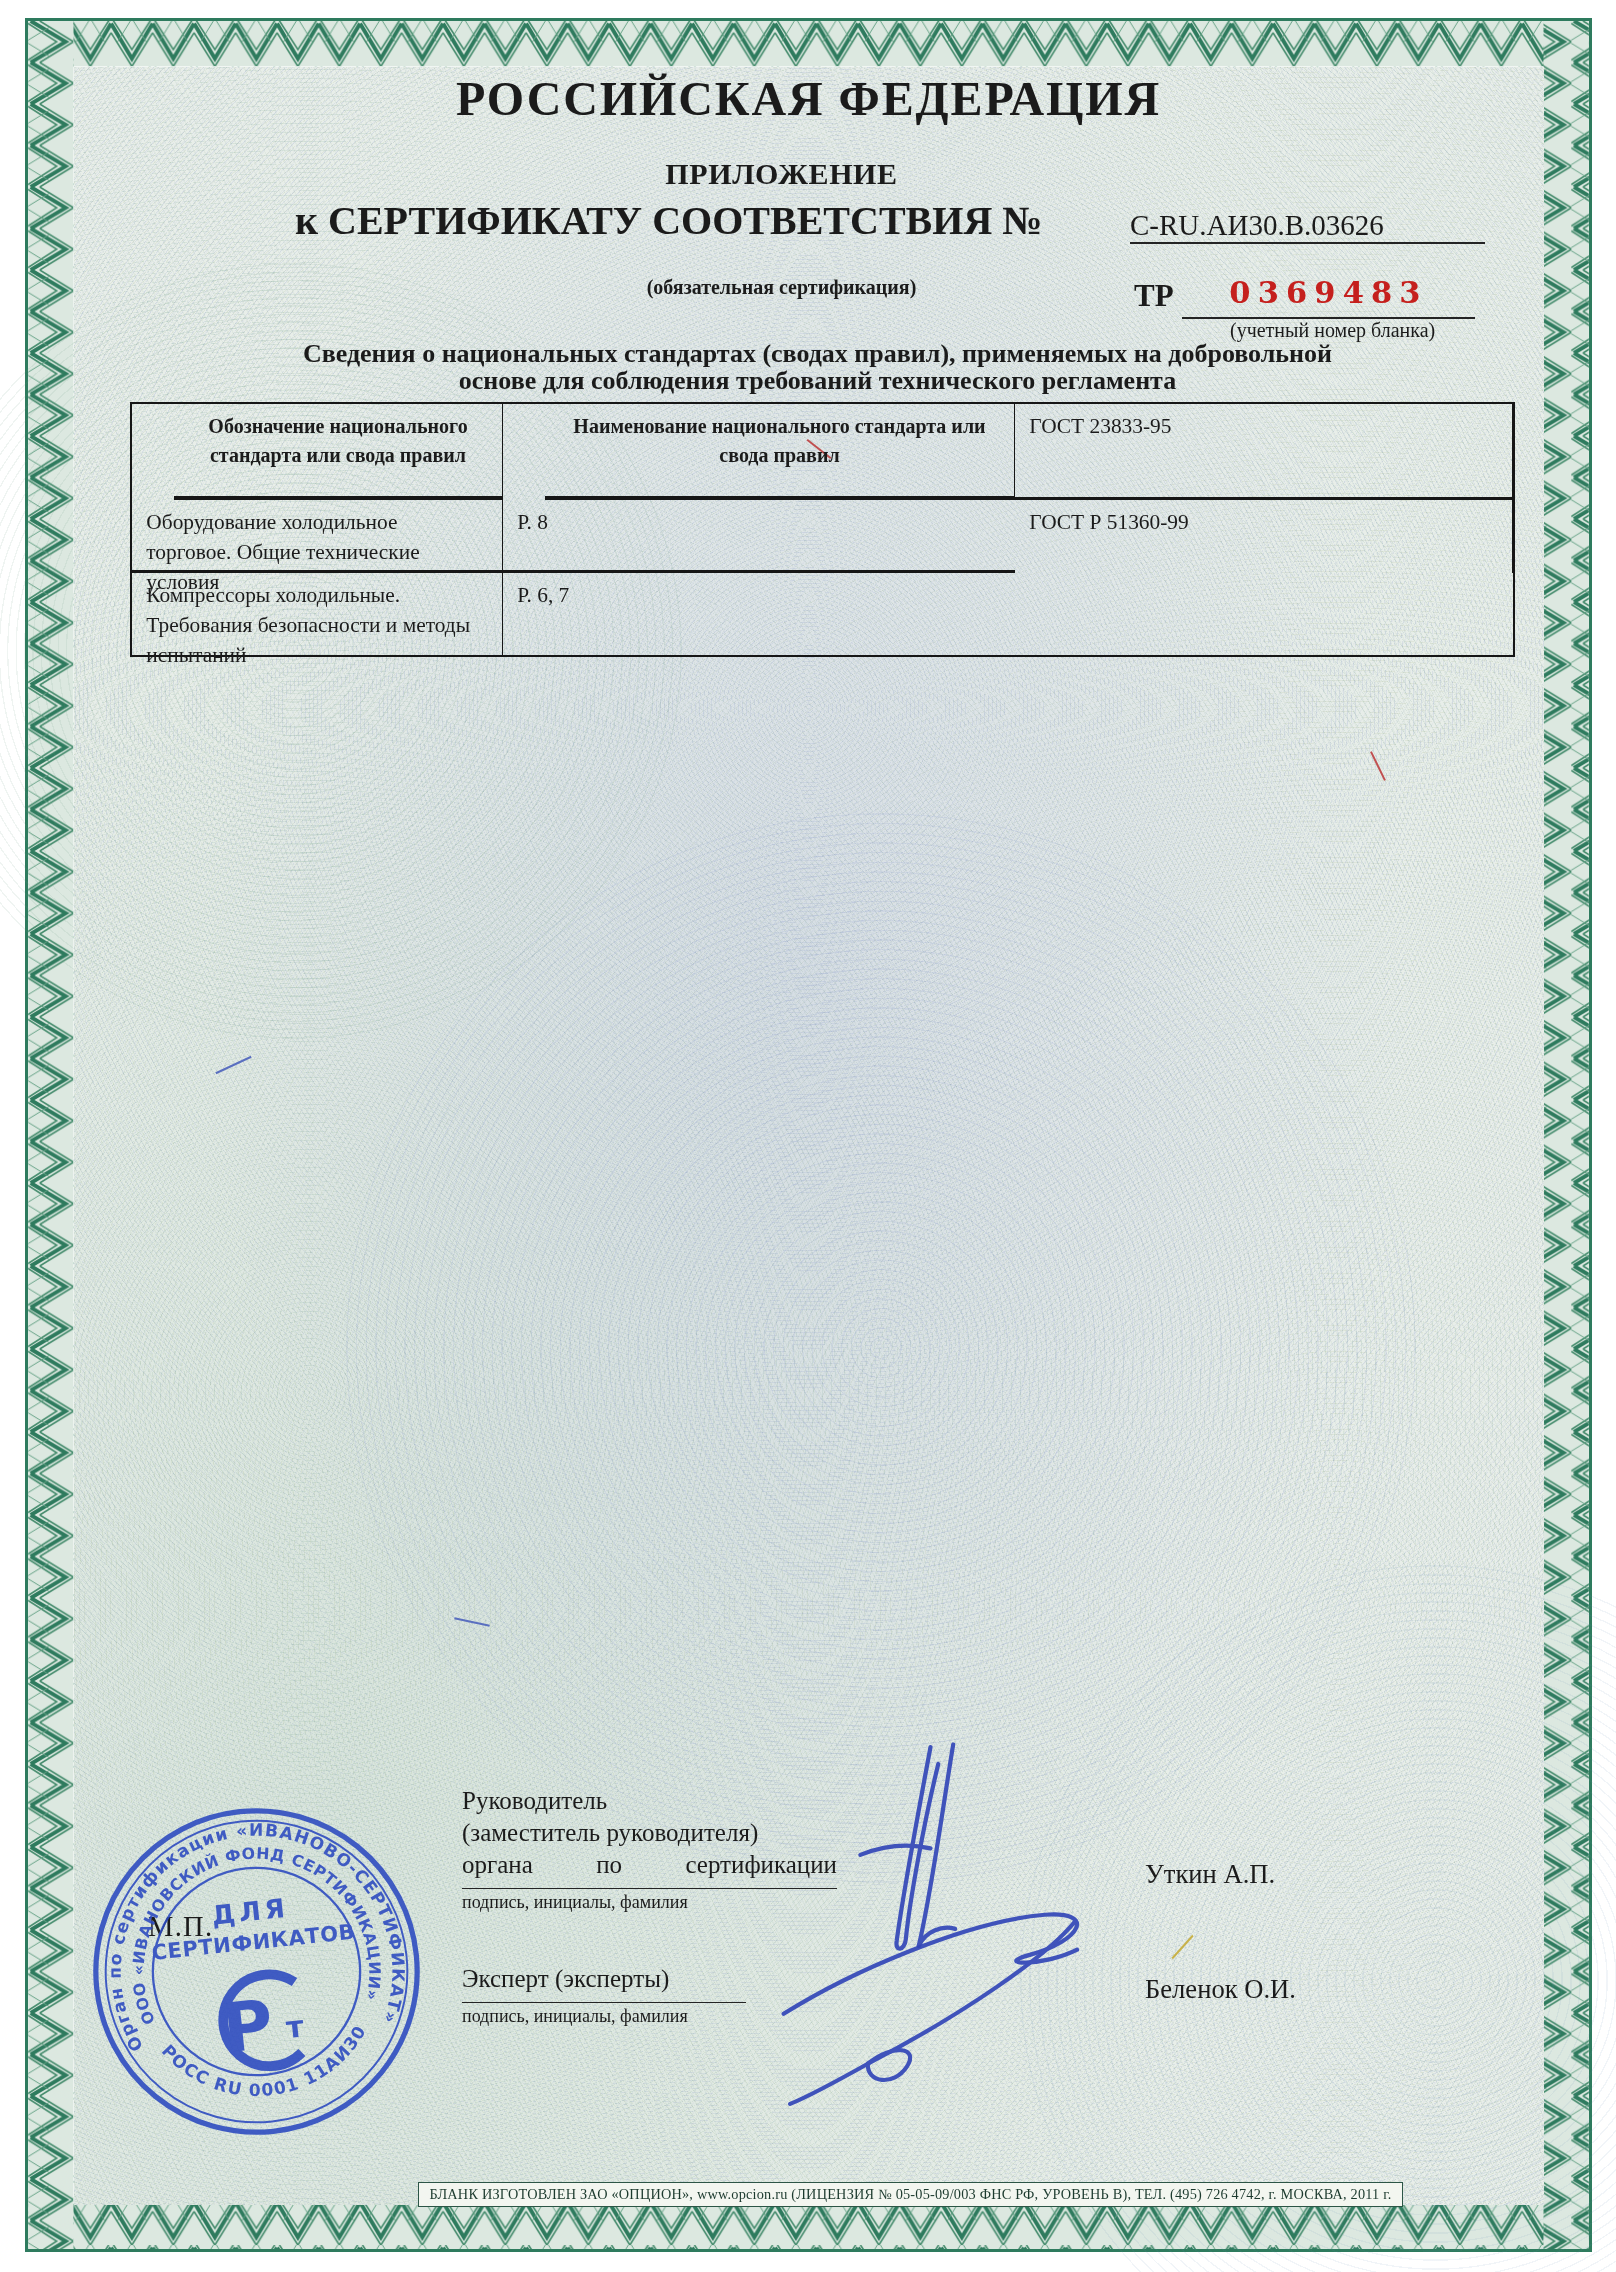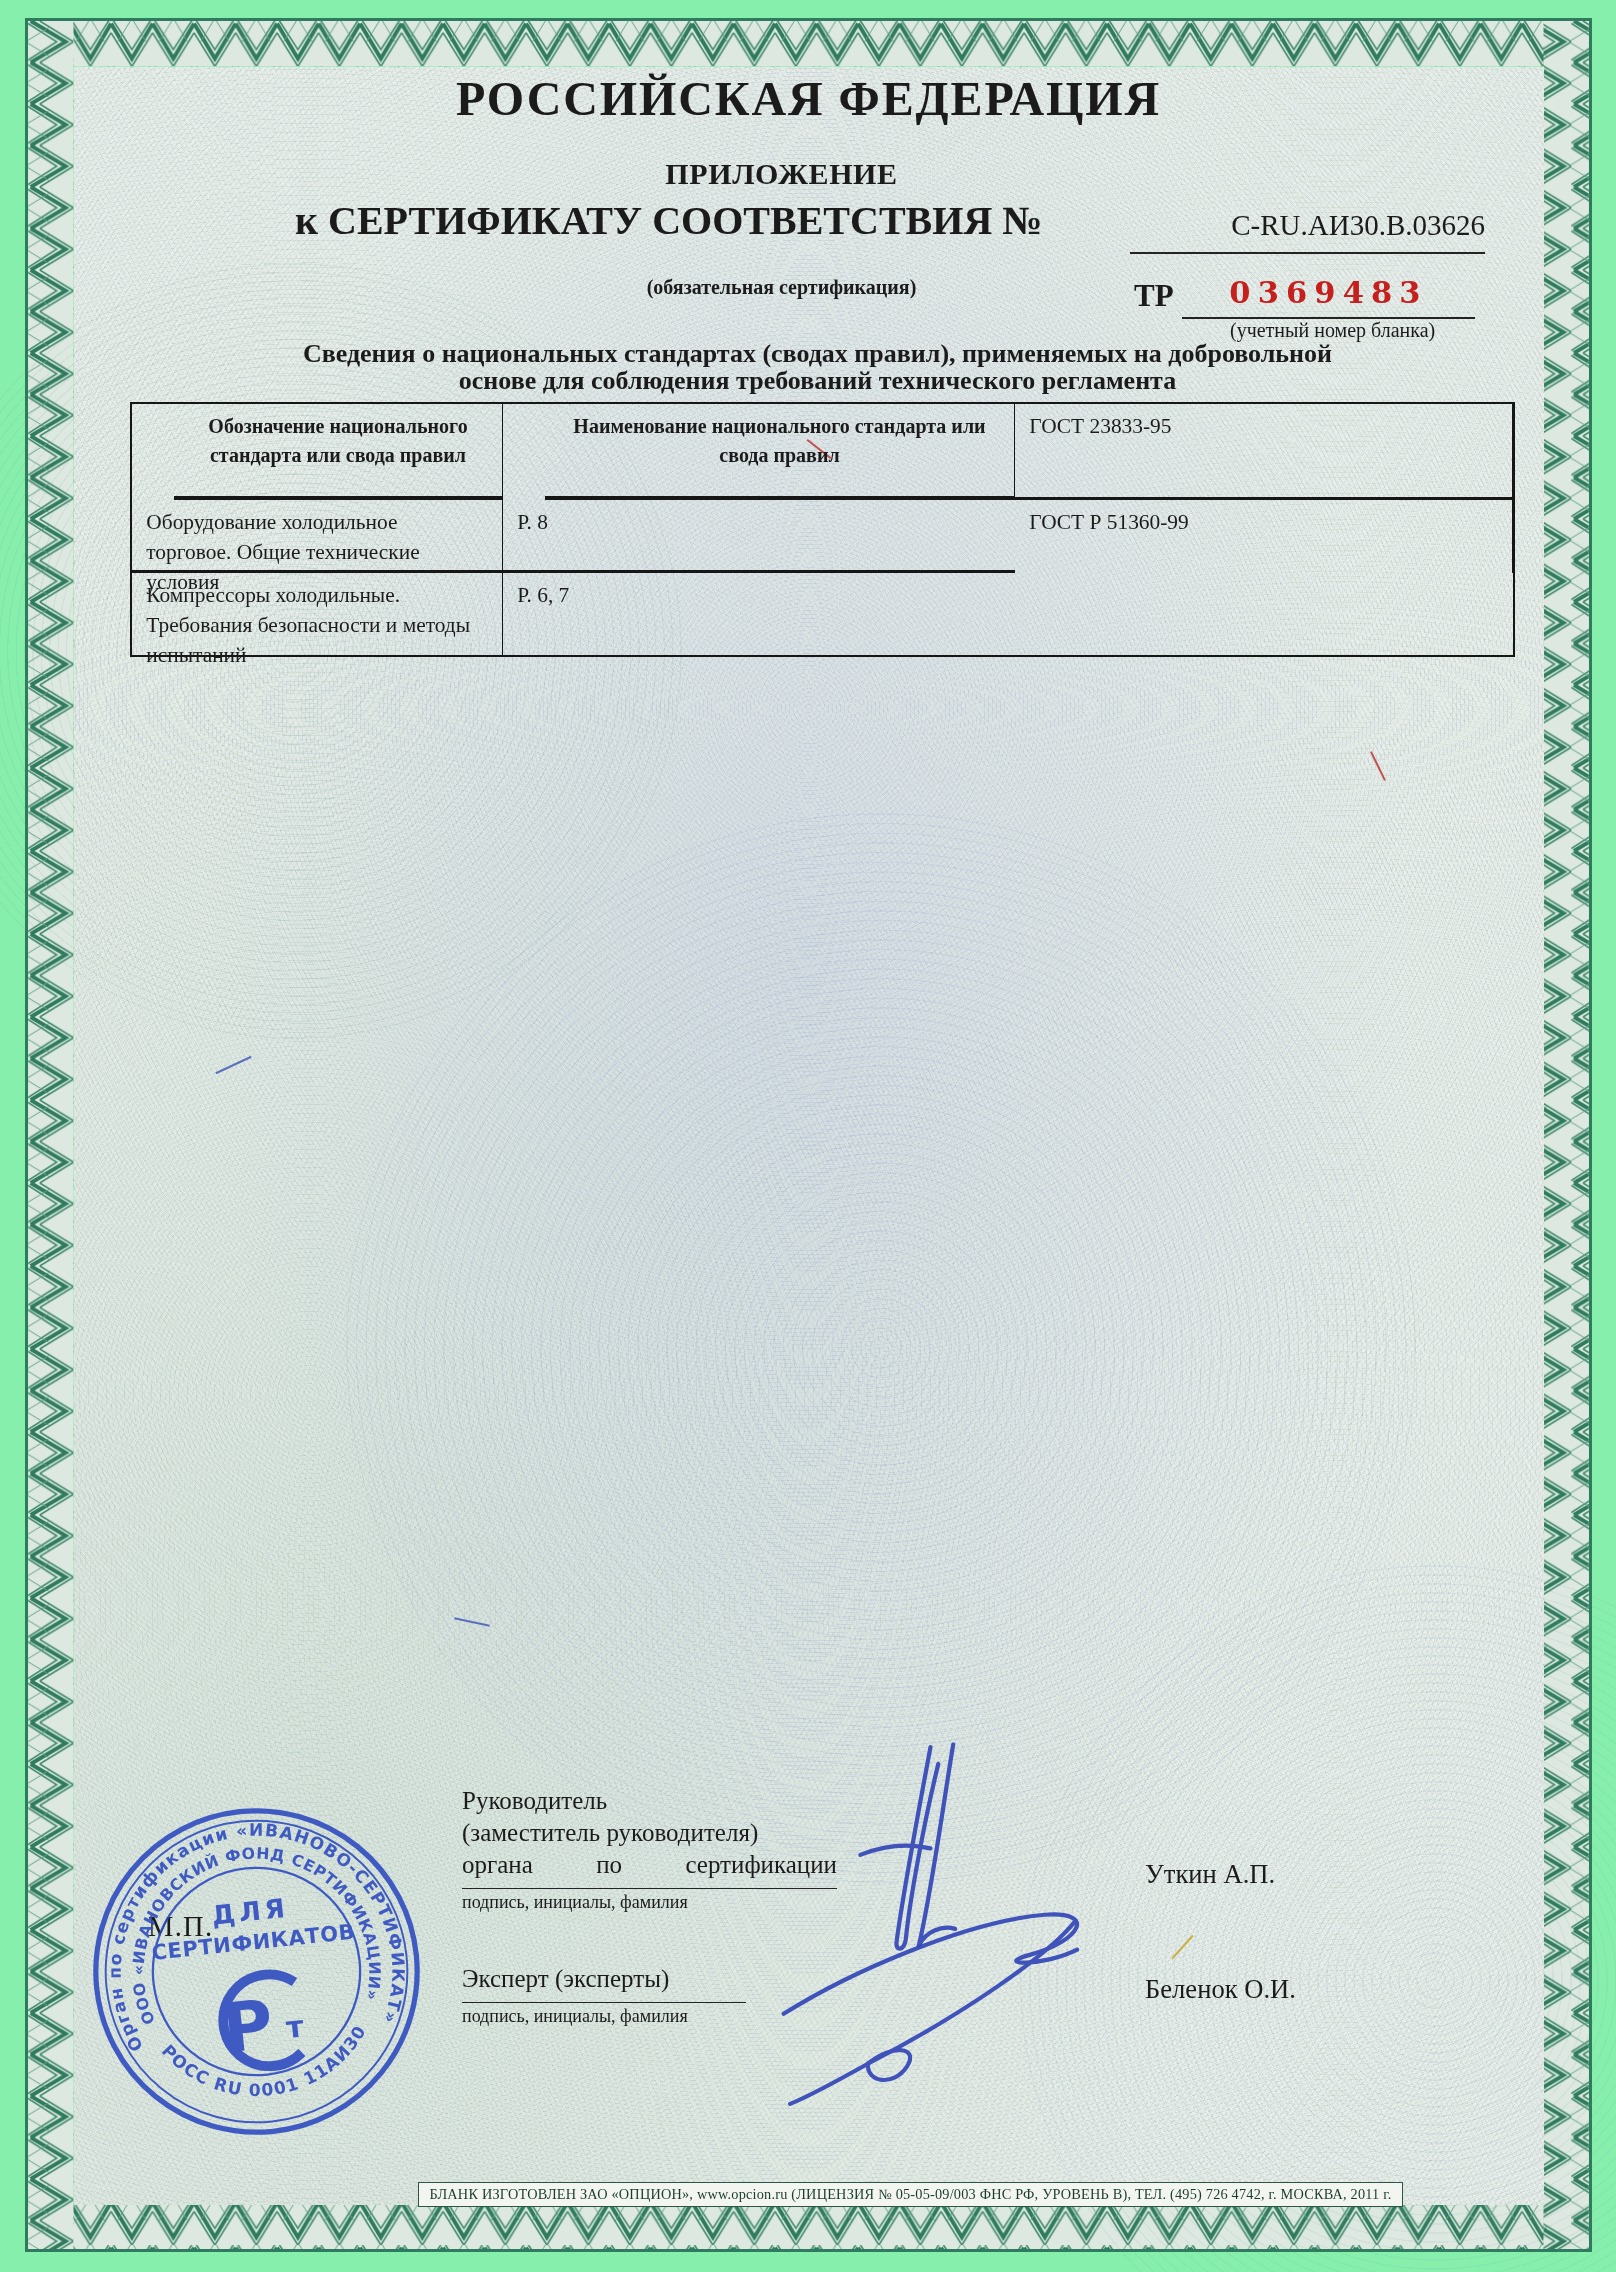--- a/index.html
+++ b/index.html
@@ -1,20 +1,20 @@
 <!DOCTYPE html>
 <html style="font-size:10.4px"><head>
 <meta charset="utf-8">
 <style>
   html,body{margin:0;padding:0;}
   body{background:#cfd3cc;}
   .page{
     position:relative;
     width:1617px;height:2273px;
-    background:#86efac;
+    background:#ffffff;
     overflow:hidden;
     font-family:"Liberation Serif","DejaVu Serif",serif;
     color:#1b1b1b;
   }
   
   .frame{
     position:absolute;left:25px;top:18px;width:1561px;height:2228px;
     border:3.9px solid #2e7b5e;
   }
   .frame-svg{position:absolute;left:0;top:0;}
@@ -43,22 +43,22 @@
   .abs{position:absolute;}
 
   .country-title{
     left:0;right:0;top:71px;text-align:center;
     font-size:48px;font-weight:bold;letter-spacing:1.9px;
   }
   .doc-title1{left:133px;width:1297px;top:157px;text-align:center;
     font-size:30px;font-weight:bold;letter-spacing:0.6px;}
   .cert-line{left:295px;top:197px;font-size:40px;font-weight:bold;white-space:nowrap;}
   .cert-number{
-    left:1130px;top:209px;width:355px;text-align:right;
-    font-size:29px;border-bottom:2.6px solid #242424;padding-bottom:10px;
+    left:1130px;top:209px;width:355px;text-align:left;
+    font-size:29px;border-bottom:2.6px solid #242424;padding-bottom:0;
   }
   .doc-subtitle{left:133px;width:1297px;top:256px;text-align:center;
     font-size:20px;font-weight:bold;margin-top:20px;}
   .tr-label{left:1134px;top:278px;font-size:31px;font-weight:bold;}
   .blank-number{
     left:1182px;top:274px;width:293px;text-align:center;
     font-size:30.5px;font-weight:bold;letter-spacing:7.1px;
     color:#c5201d;border-bottom:2.6px solid #242424;padding-bottom:6.5px;
     font-family:"DejaVu Serif",serif;
   }

